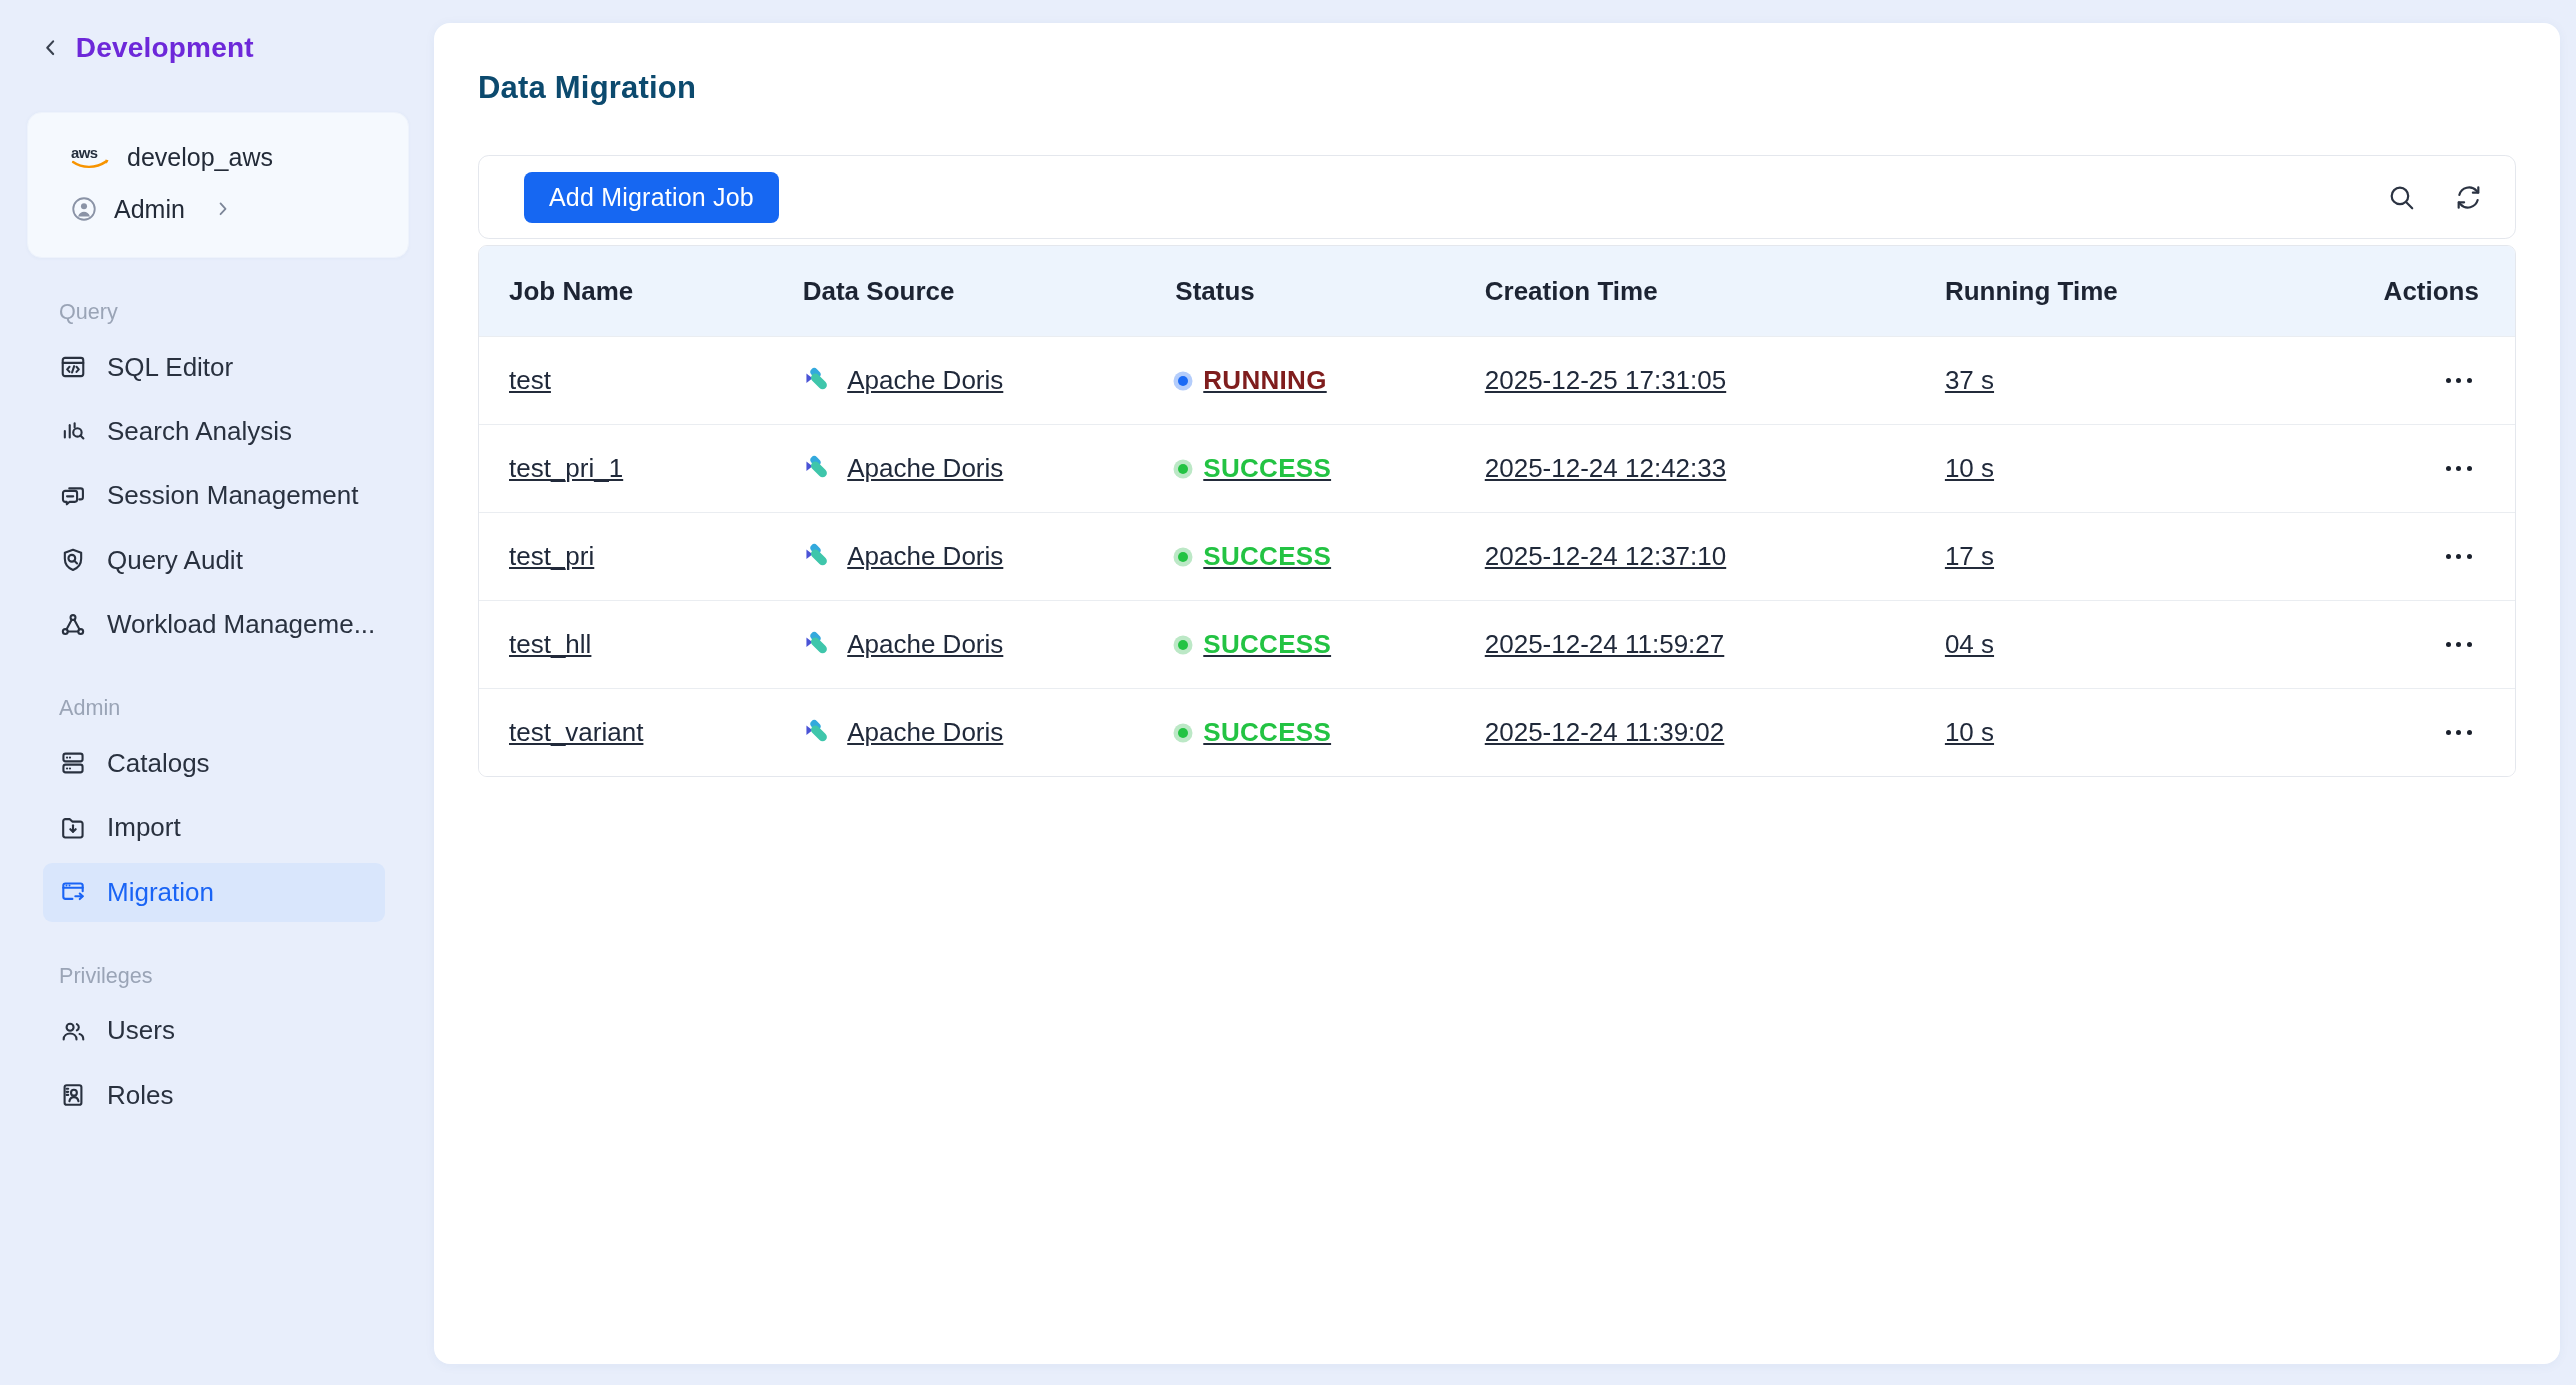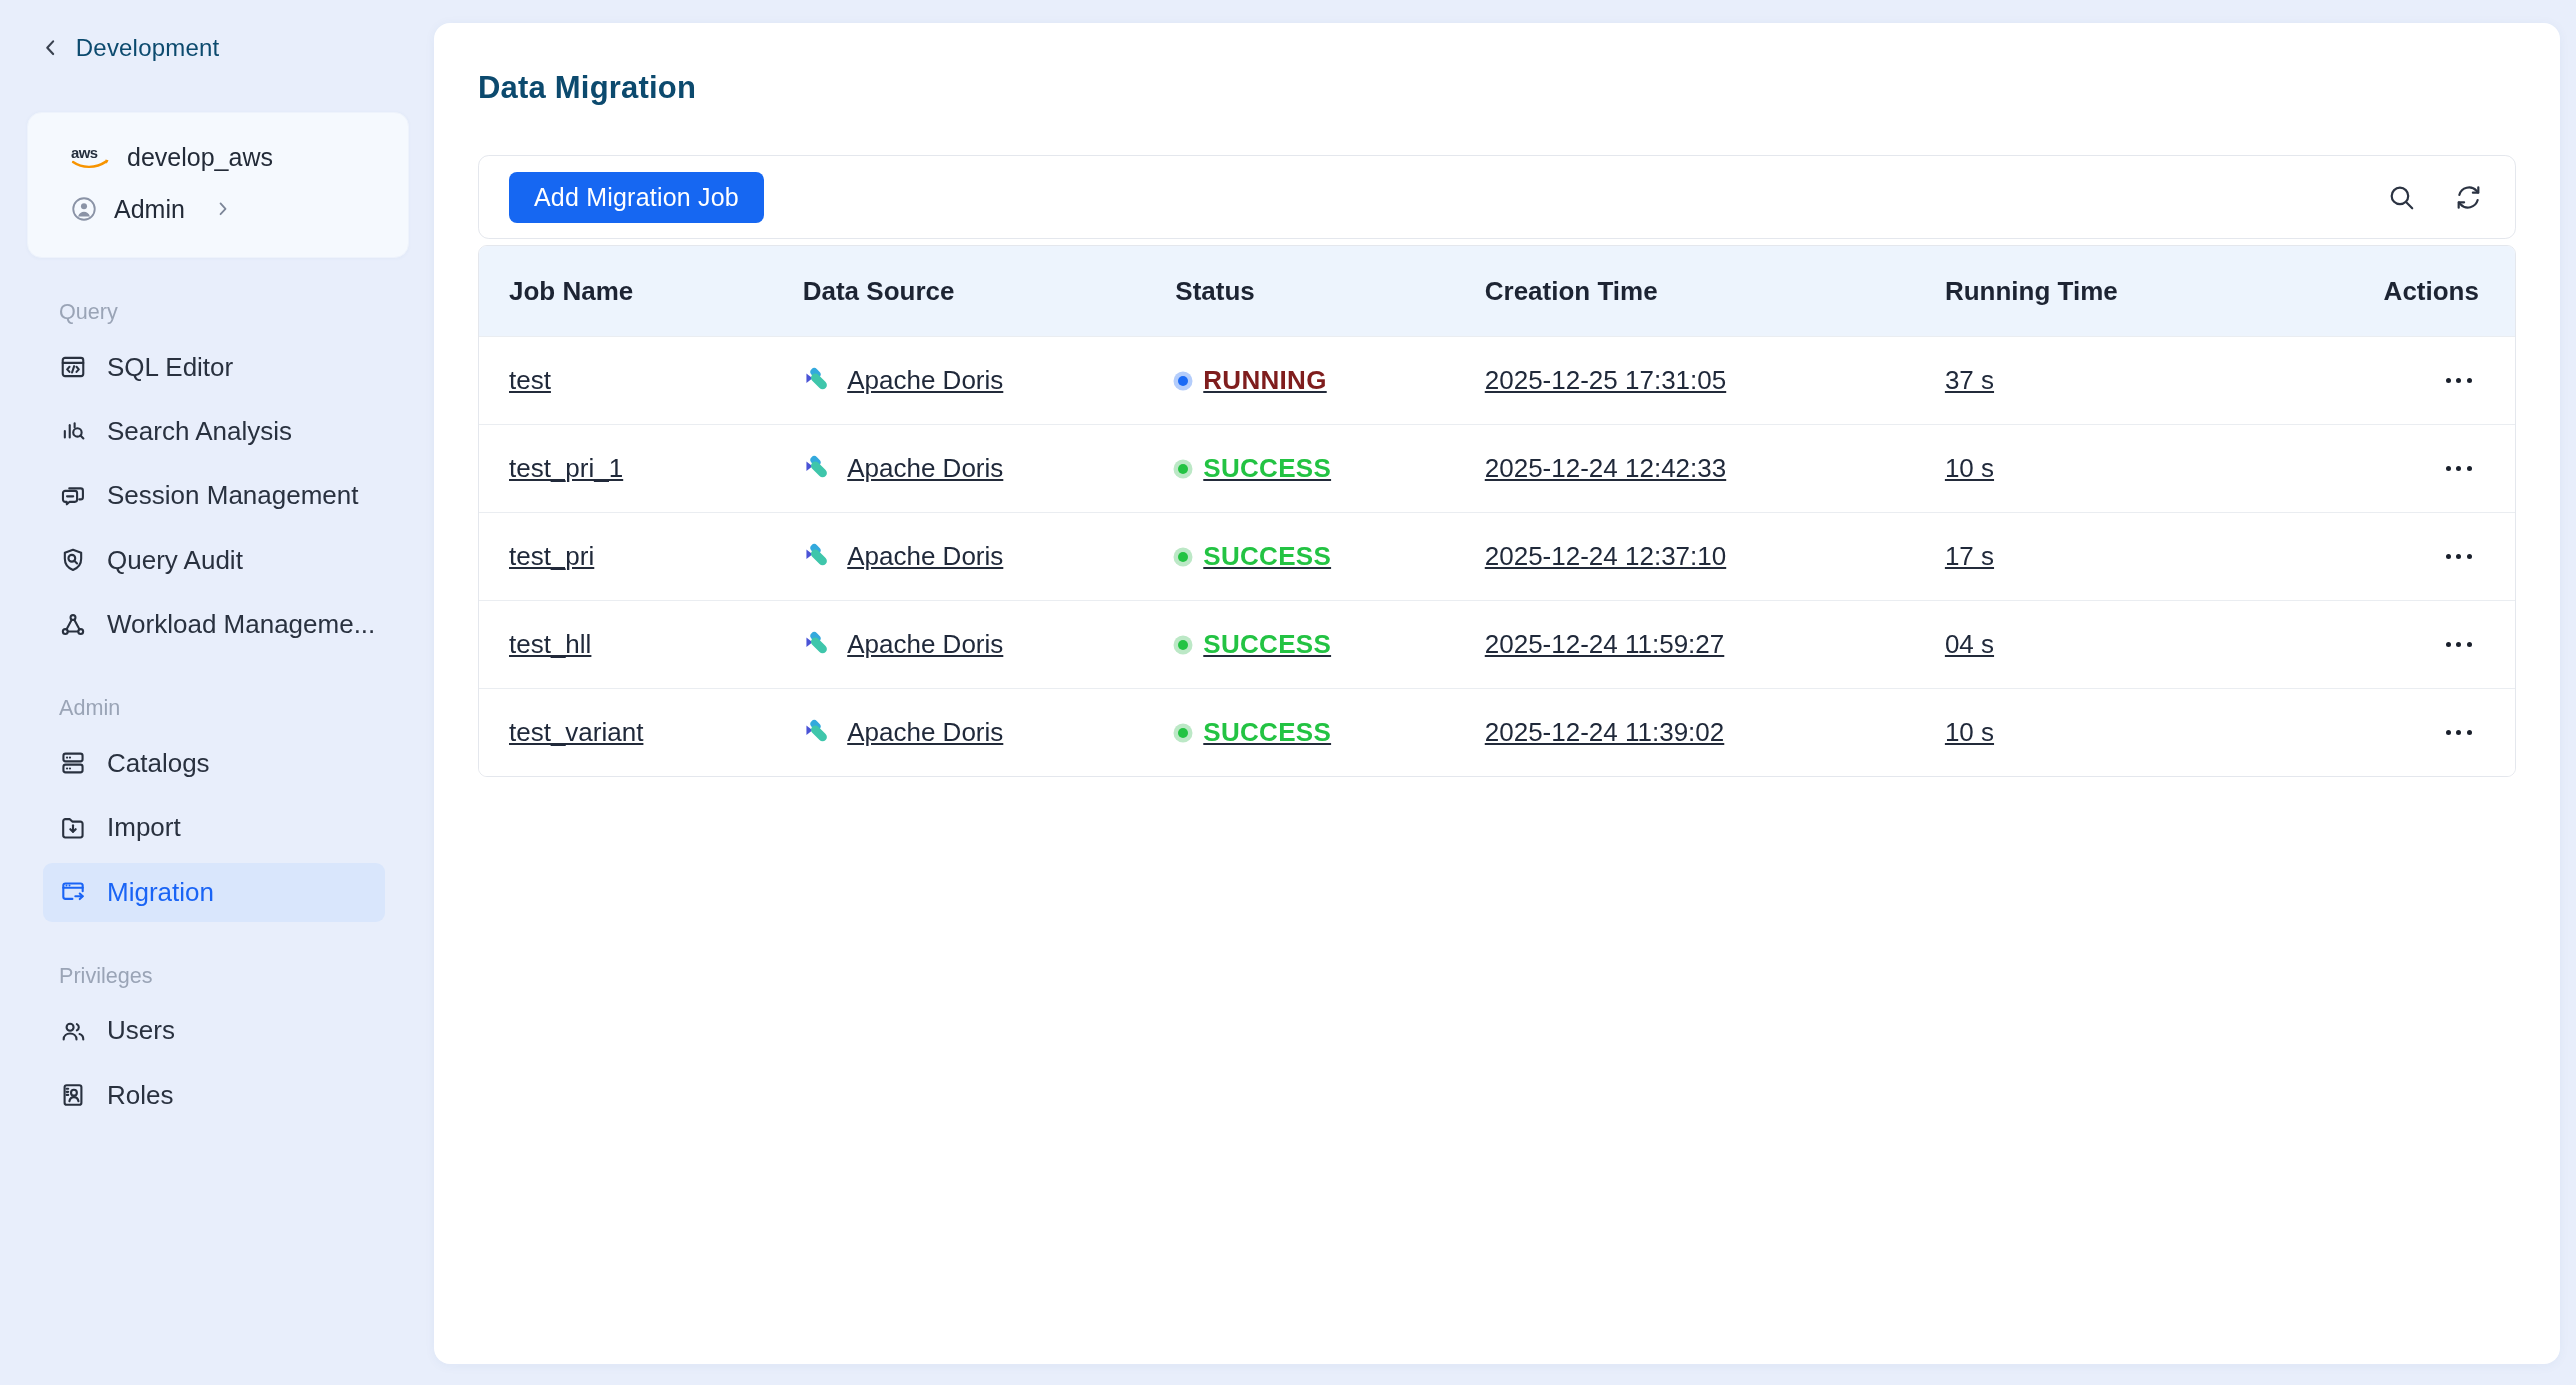--- a/index.html
+++ b/index.html
@@ -7,42 +7,42 @@
     width:2576px;height:1386px;position:relative;overflow:hidden;
     background:#e8eefb;
     font-family:"Liberation Sans", sans-serif;
     color:#232b3a;
   }
   
   .sidebar{position:absolute;left:0;top:0;bottom:0;width:434px;}
   .sidebar-header{display:flex;align-items:center;gap:10.8px;margin:29px 0 0 36px;height:38px;}
   .back-btn{width:29px;height:29px;display:flex;align-items:center;justify-content:center;background:none;border:none;padding:0;cursor:pointer;color:#39414f}
   .back-btn svg{width:23.4px;height:23.4px}
-  .sidebar-title{font-size:24px;font-weight:400;color:#0c4a6e;letter-spacing:0.2px}
+  .sidebar-title{font-size:28px;font-weight:700;color:#6d28d9;letter-spacing:0.2px}
   .workspace-card{margin:45px 25px 0 27px;height:146px;background:#f5f9fe;border:0.9px solid #eef3fc;
     border-radius:14.4px;box-sizing:border-box;padding:21.6px 0 0 42px;box-shadow:0 0.9px 3.6px rgba(60,90,150,.04);}
   .ws-row{display:flex;align-items:center;height:45px;gap:16px;margin-bottom:7.2px;}
   .ws-logo{width:41px;height:27px;display:flex}
   .ws-avatar{width:28px;height:28px;display:flex;color:#8a93a6}
   .ws-text{font-size:25px;color:#232b38}
   .ws-chevron{margin-left:10.8px;display:flex;color:#7c8698}
   .ws-chevron svg{width:21.6px;height:21.6px}
   .nav-label{margin:41px 0 12.6px 59px;font-size:21.6px;color:#9aa4b6;font-weight:500;}
   .nav-item{display:flex;align-items:center;height:59px;margin:0 49px 5.4px 43px;border-radius:9px;
     padding-left:16px;gap:20px;color:#29313f;cursor:pointer;}
   .nav-item.active{background:#d9e6fc;color:#1a64f5;}
   .nav-icon{width:28px;height:28px;display:flex;flex:none}
   .nav-icon svg{width:100%;height:100%}
   .nav-text{font-size:26px;white-space:nowrap}
   
   .main-card{position:absolute;left:434px;top:23.4px;right:16px;bottom:22.5px;background:#ffffff;
     border-radius:16px;box-shadow:0 1.8px 10.8px rgba(40,70,140,.05);padding:0 44px;box-sizing:border-box;}
   .page-title{margin:47px 0 0;font-size:31px;font-weight:700;color:#0c4a6e;letter-spacing:0.2px}
   .toolbar{margin-top:49px;height:84px;border:0.9px solid #e4e7ed;border-radius:10.8px;display:flex;
-    align-items:center;justify-content:space-between;padding:0 31px 0 30px;box-sizing:border-box;}
+    align-items:center;justify-content:space-between;padding:0 31px 0 45px;box-sizing:border-box;}
   .primary-btn{height:51px;padding:0 25px;background:#1667f2;color:#fff;font-size:25px;font-weight:500;
     border:none;border-radius:8px;font-family:inherit;cursor:pointer;letter-spacing:0.2px}
   .toolbar-icons{display:flex;gap:36px;align-items:center}
   .icon-btn{width:31px;height:31px;background:none;border:none;padding:0;cursor:pointer;color:#2b3342}
   .icon-btn svg{width:100%;height:100%}
   
   .table-wrap{margin-top:6px;border:0.9px solid #e4e7ed;border-radius:9px;overflow:hidden;background:#fff;}
   .tr{display:grid;grid-template-columns:15.9% 18.3% 15.2% 22.6% 16% 12%;align-items:center;}
   .thead{background:#edf4fd;height:90px;}
   .th{font-size:26px;font-weight:700;color:#1d2433;}

